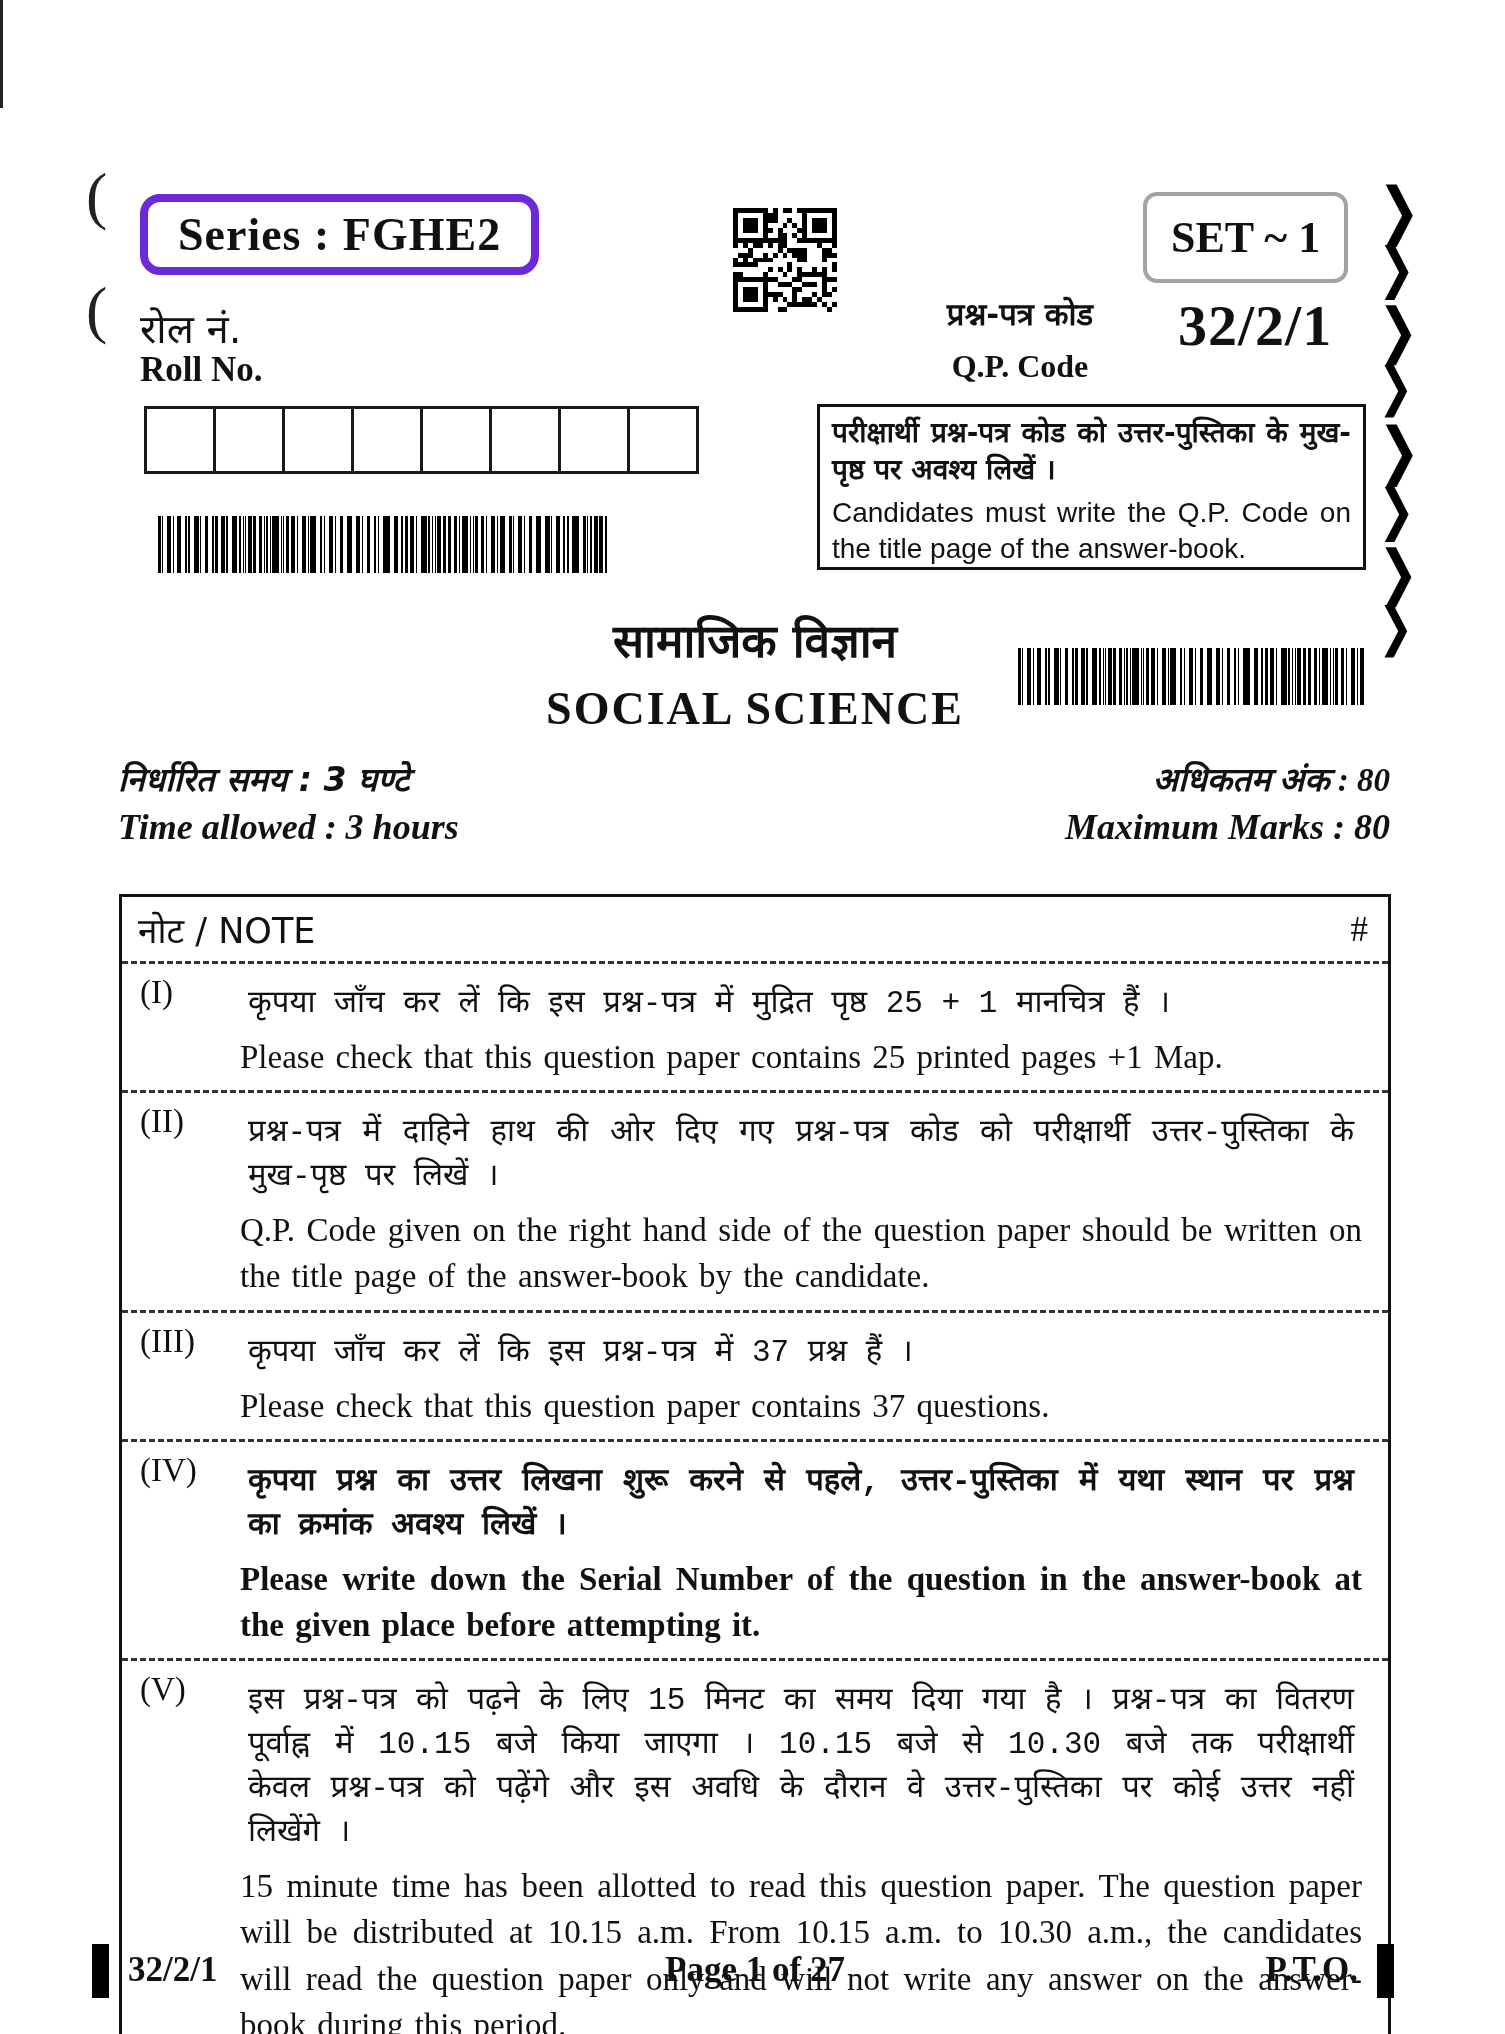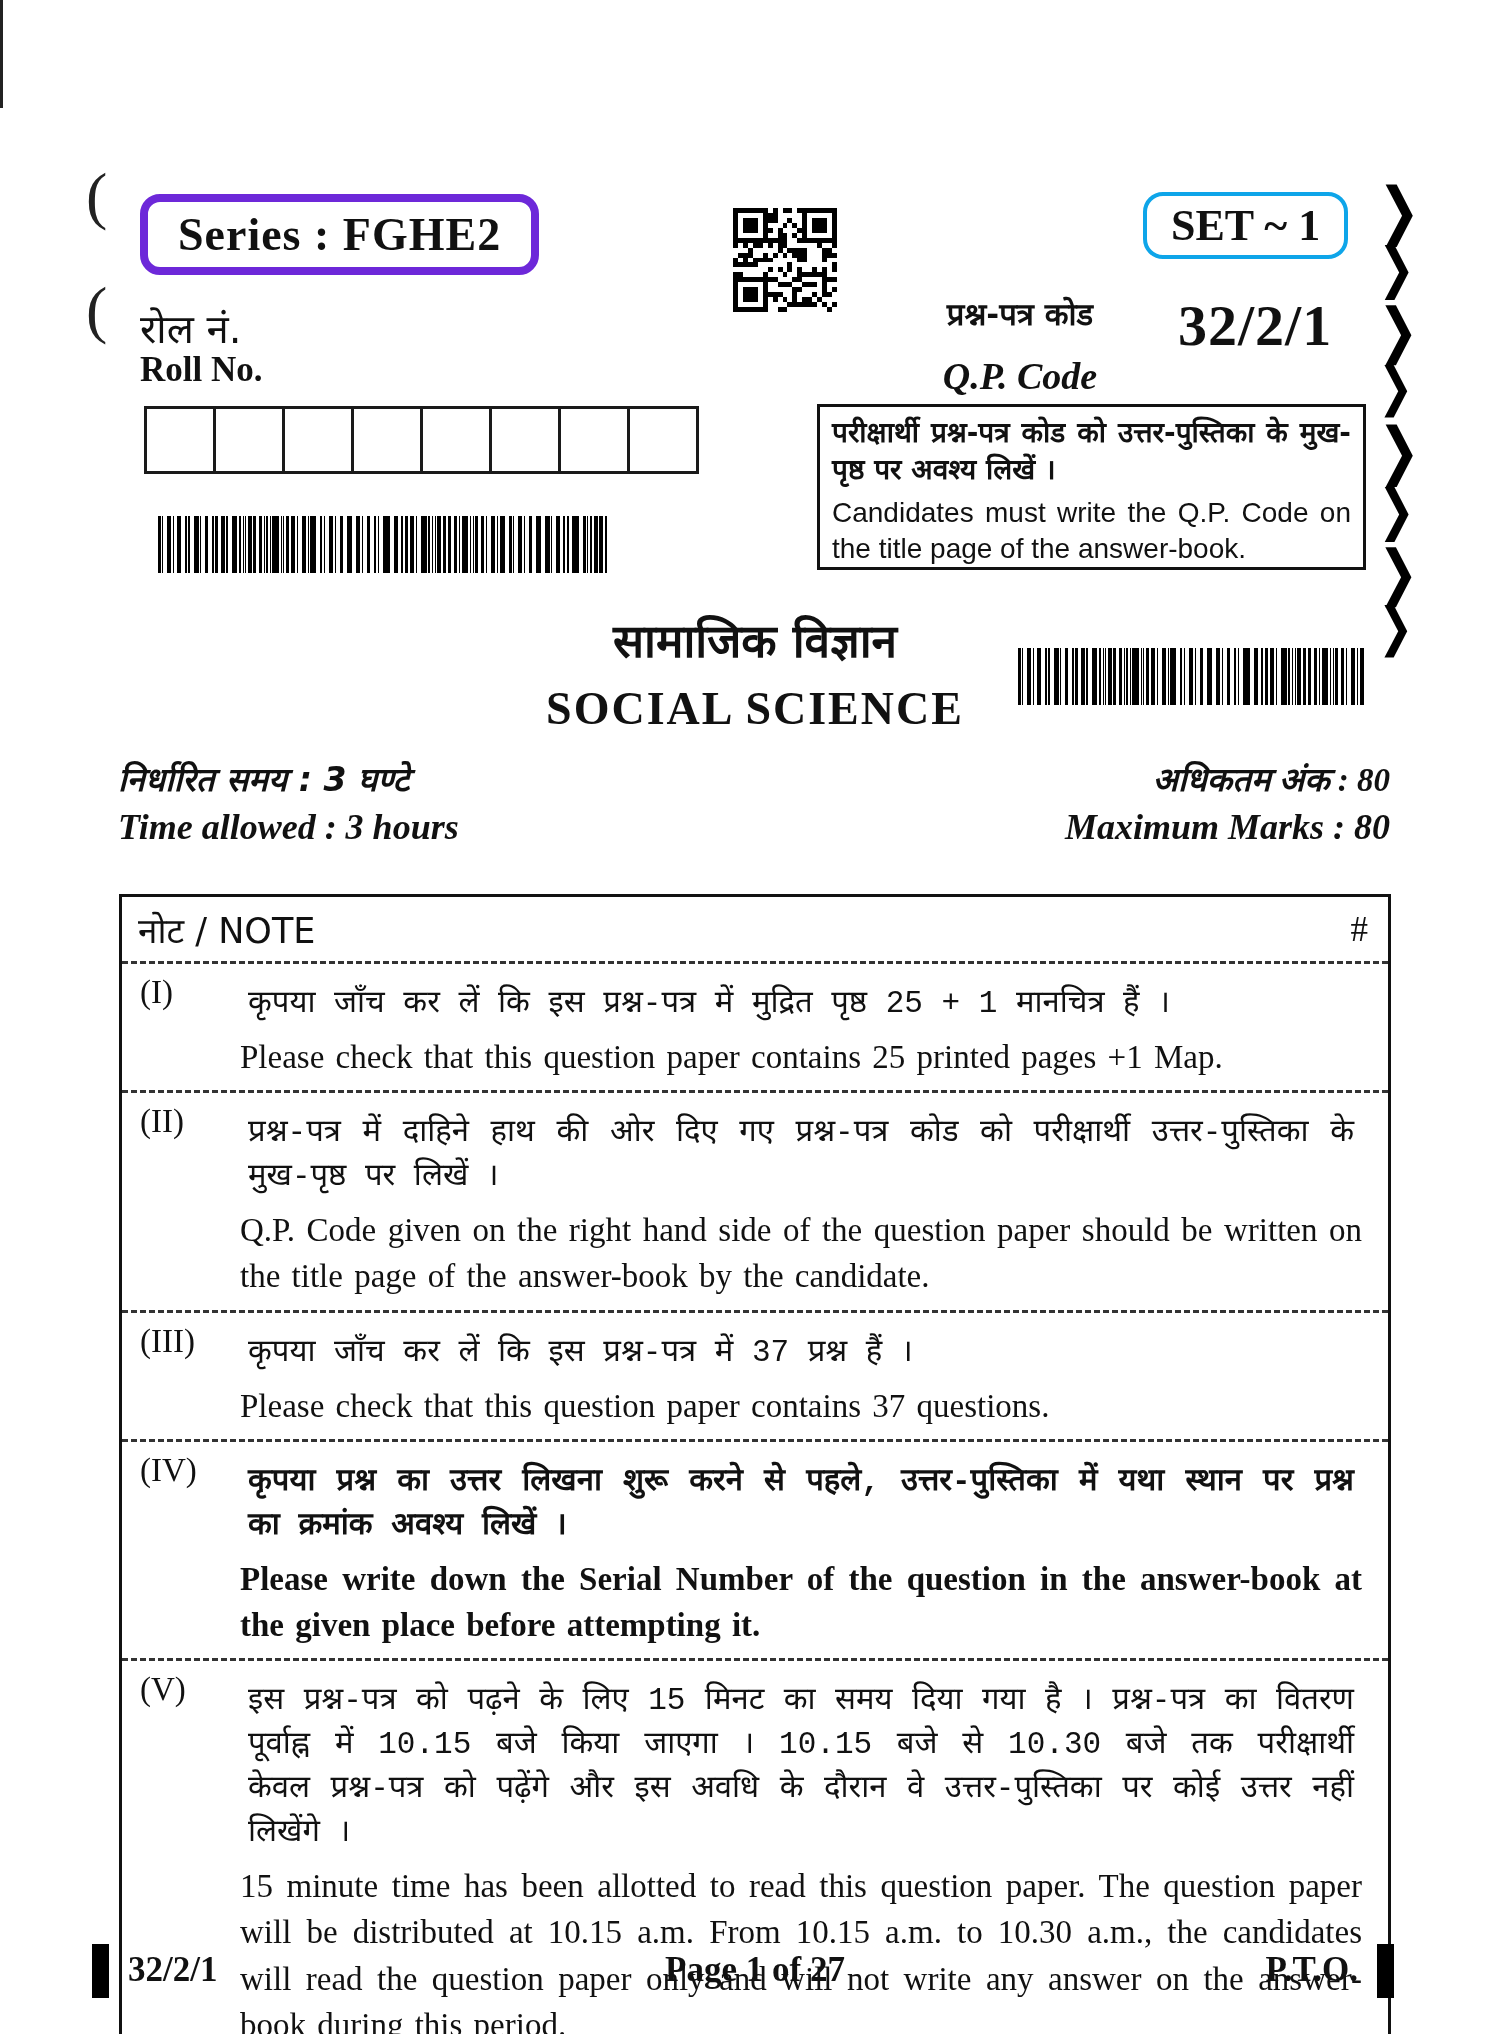--- a/index.html
+++ b/index.html
@@ -15,32 +15,32 @@
 
   
   .series-box{
     left:140px;top:194px;
     border:8px solid #6d28d9;border-radius:20px;
     padding:6px 30px;
     font-size:46px;font-weight:bold;letter-spacing:1px;
   }
   .set-box{
     left:1143px;top:192px;
-    border:4px solid #0ea5e9;border-radius:20px;
-    padding:4px 24px;
+    border:4px solid #a3a3a3;border-radius:14px;
+    padding:16px 24px;
     font-size:44px;font-weight:bold;
   }
   .qr{left:733px;top:208px;width:104px;height:104px;}
 
   .roll-hi{left:140px;top:300px;font-size:40px;font-family:"DejaVu Sans",sans-serif;}
   .roll-en{left:140px;top:350px;font-size:35px;font-weight:bold;}
 
   .qp-labels{left:905px;top:292px;width:230px;text-align:center;}
   .qp-label-hi{font-size:31px;font-weight:bold;font-family:"DejaVu Sans",sans-serif;}
-  .qp-label-en{font-size:38px;font-weight:bold;margin-top:20px;font-style:italic;}
+  .qp-label-en{font-size:32px;font-weight:bold;margin-top:14px;}
   .qp-value{left:1178px;top:292px;font-size:58px;font-weight:bold;letter-spacing:1px;}
 
   .roll-boxes{left:144px;top:406px;display:flex;}
   .roll-cell{
     width:66px;height:62px;
     border:3px solid #1a1a1a;
     margin-left:-3px;
     background:#fff;
   }
   .roll-cell:first-child{margin-left:0;}

